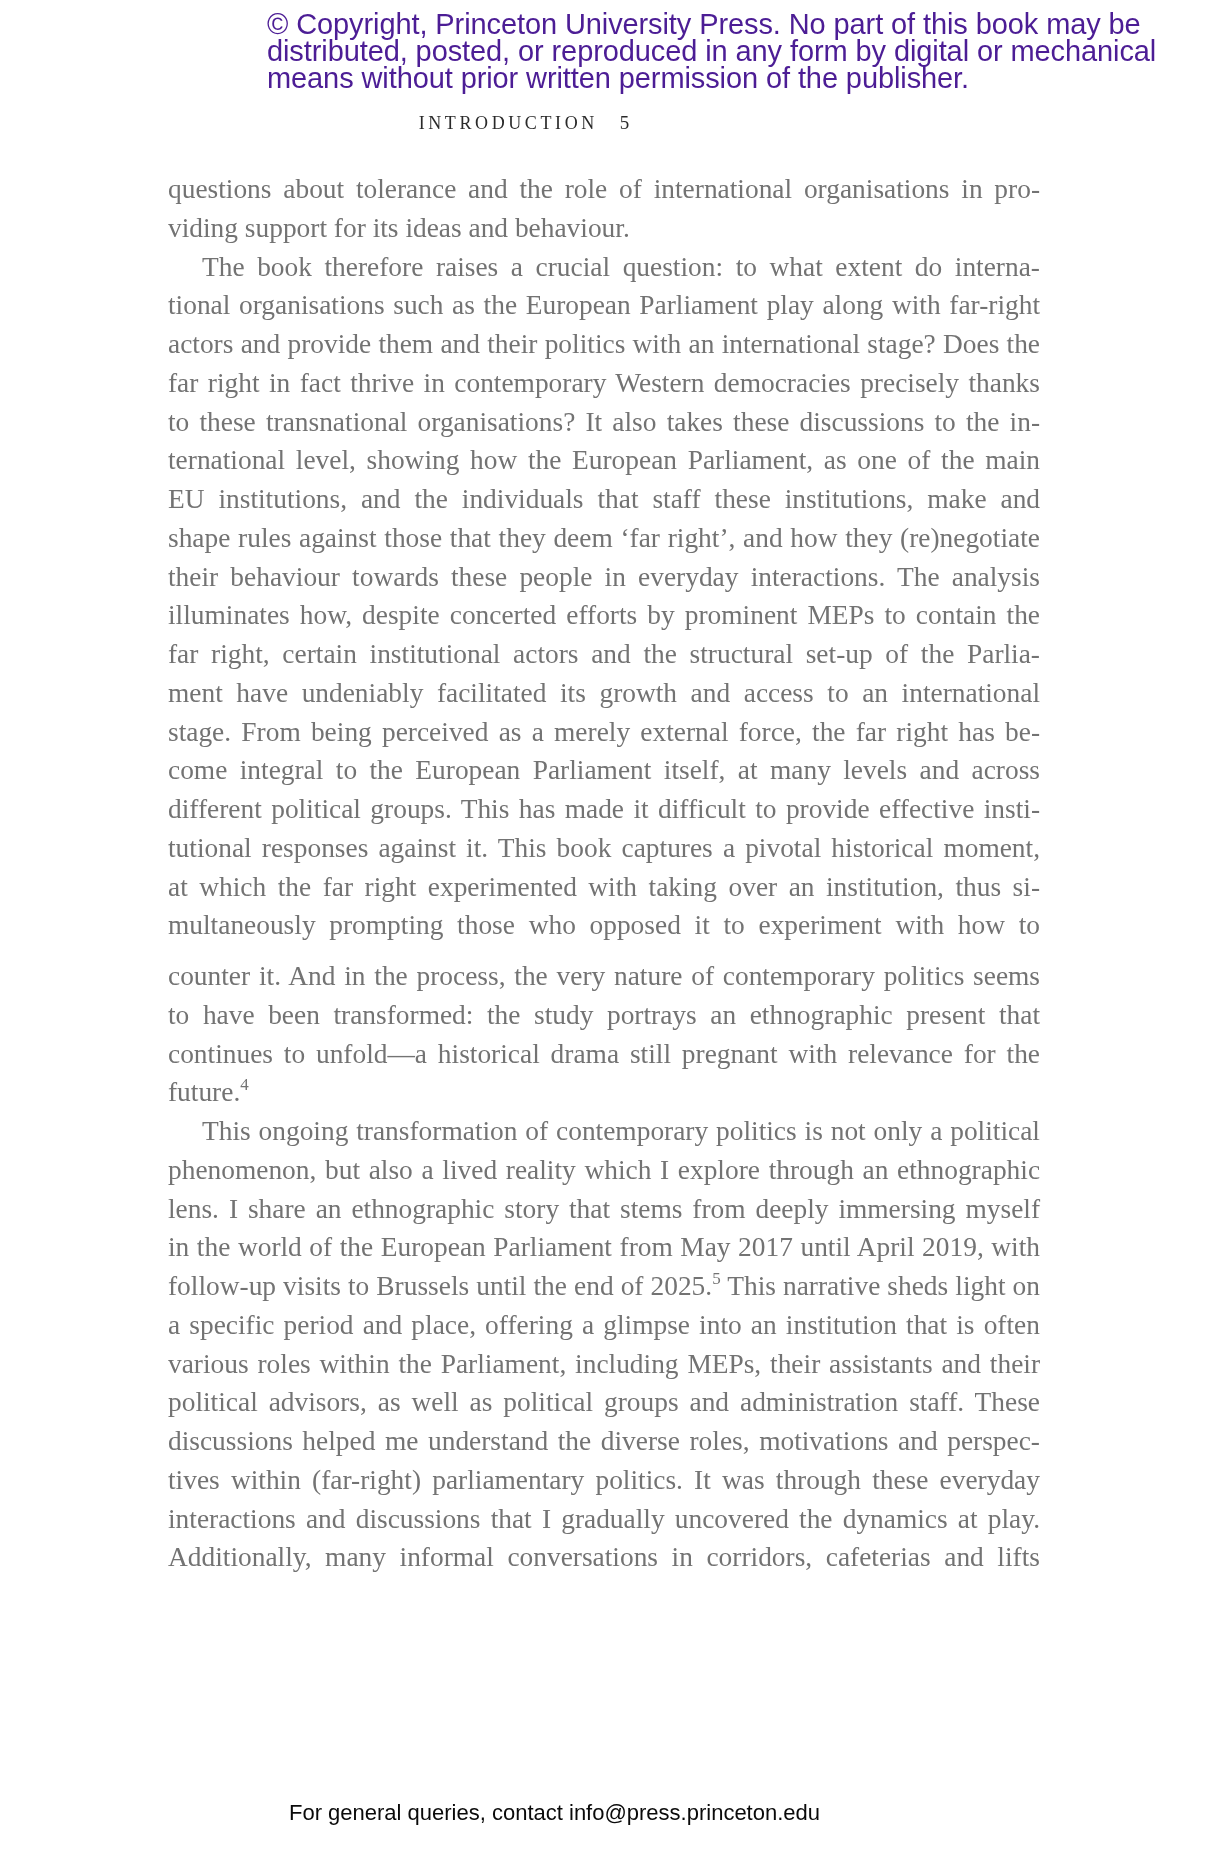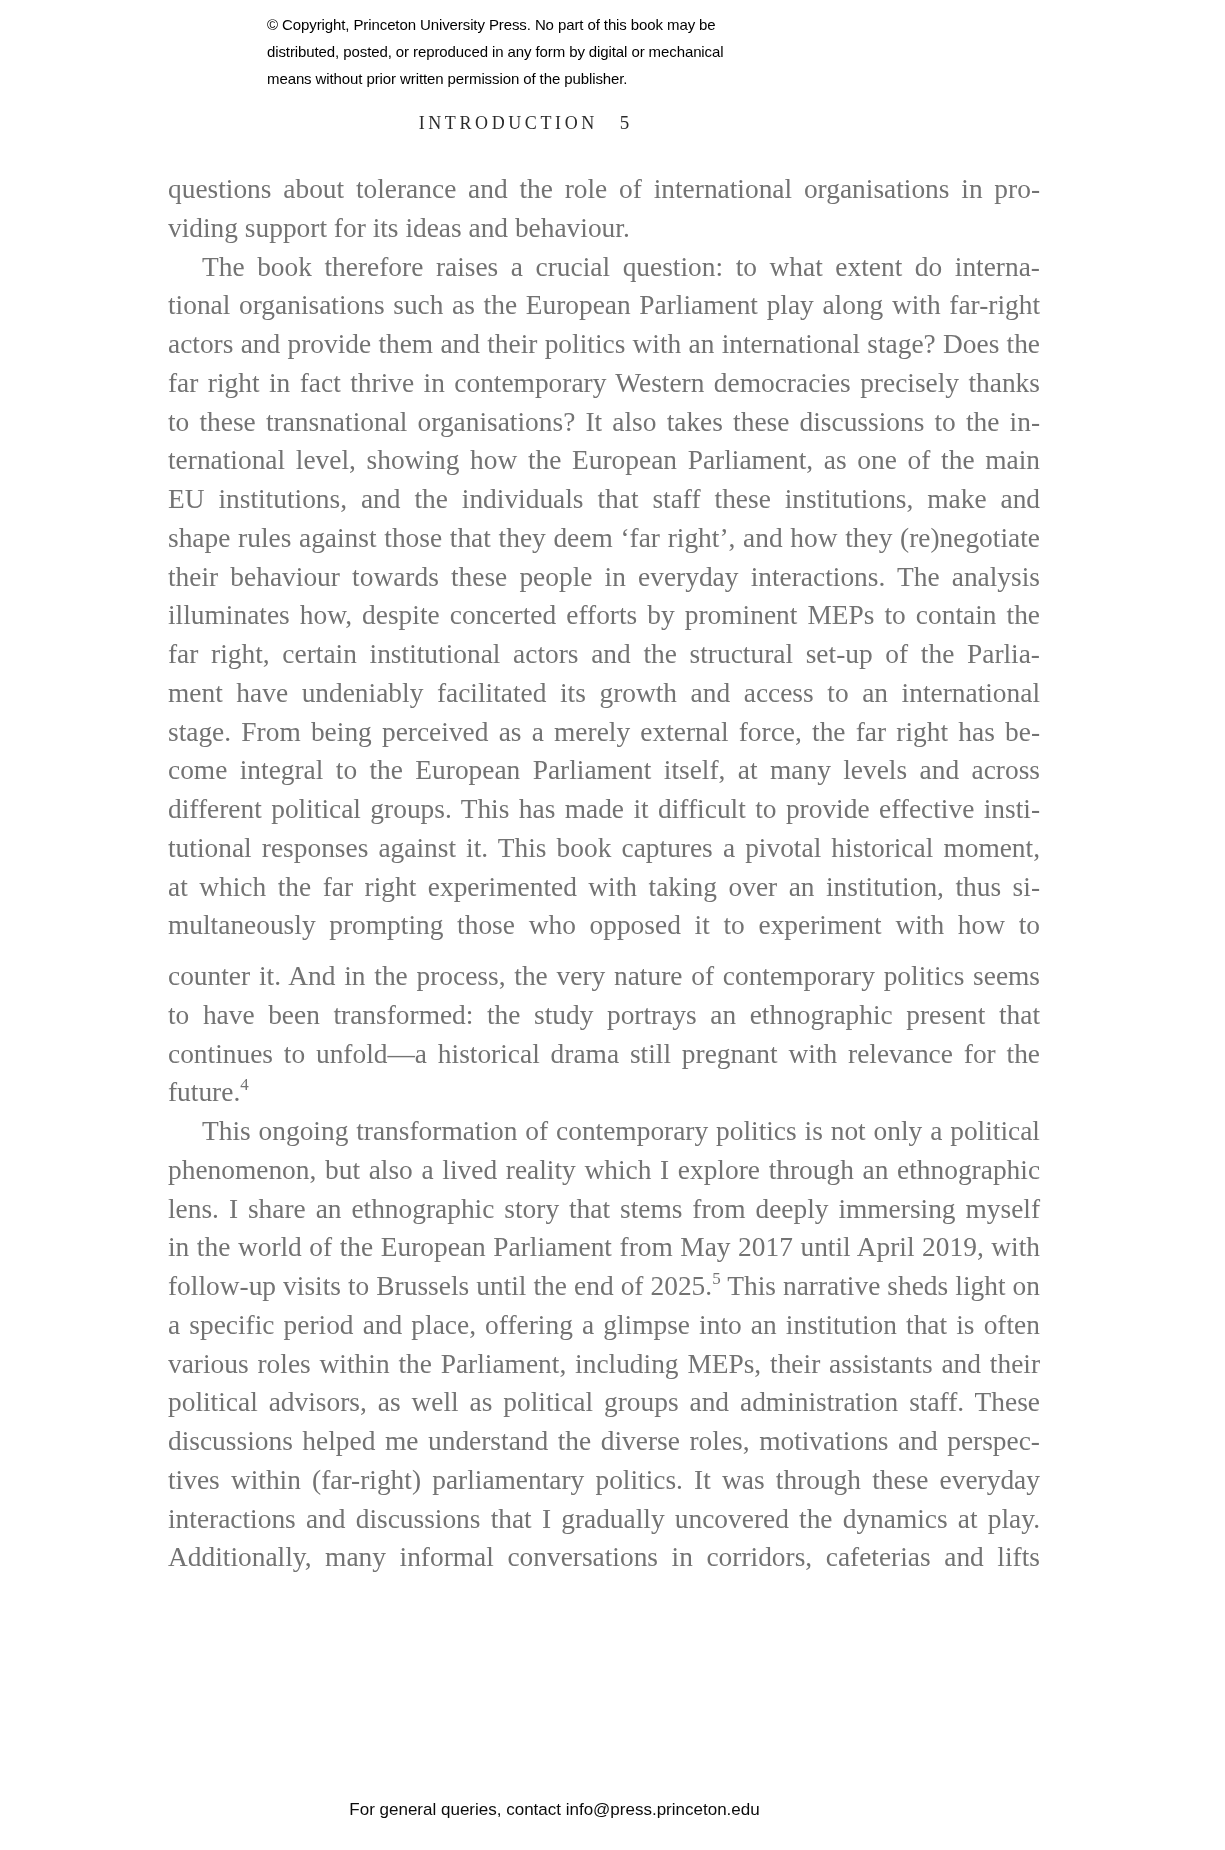--- a/index.html
+++ b/index.html
@@ -1,40 +1,40 @@
 <!DOCTYPE html>
 <html><head>
 <meta charset="utf-8">
 <style>
   html, body { margin:0; padding:0; background:#ffffff; }
   body { width:1225px; height:1850px; position:relative; overflow:hidden; color:#1c1c1c; }
   .copyright {
     position:absolute; left:267px; top:11px; width:760px;
-    font-family:"Liberation Sans", sans-serif; font-size:15px; line-height:27px;
-    color:#000000; letter-spacing:-0.1px;
+    font-family:"Liberation Sans", sans-serif; font-size:29px; line-height:27px;
+    color:#4c1d95; letter-spacing:-0.1px;
   }
   .copyright div { white-space:nowrap; }
   .running-head {
     position:absolute; left:0; width:1048px; top:112px; text-align:center;
     font-family:"Liberation Serif", serif; font-size:18px; color:#2a2a2a;
     letter-spacing:3.6px;
   }
   .running-head .page-num { margin-left:22px; letter-spacing:0; font-size:19px; }
   .body-text {
     position:absolute; left:168px; top:170px; width:872px;
     font-family:"Liberation Serif", serif; font-size:27.4px; line-height:38.75px;
     color:#737373;
   }
   .line { display:block; white-space:nowrap; text-align:justify; text-align-last:justify; height:38.75px; overflow:visible; }
   .line.last { text-align-last:left; }
   .line.indent { padding-left:34px; }
   sup { font-size:17px; line-height:0; vertical-align:11px; }
   .footer {
     position:absolute; left:0; width:1109px; top:1800px; text-align:center;
-    font-family:"Liberation Sans", sans-serif; font-size:17px; color:#0a0a0a;
+    font-family:"Liberation Sans", sans-serif; font-size:22px; color:#0a0a0a;
   }
 </style>
 </head>
 <body>
 
 <div class="copyright">
   <div>© Copyright, Princeton University Press. No part of this book may be</div>
   <div>distributed, posted, or reproduced in any form by digital or mechanical</div>
   <div>means without prior written permission of the publisher.</div>
 </div>

